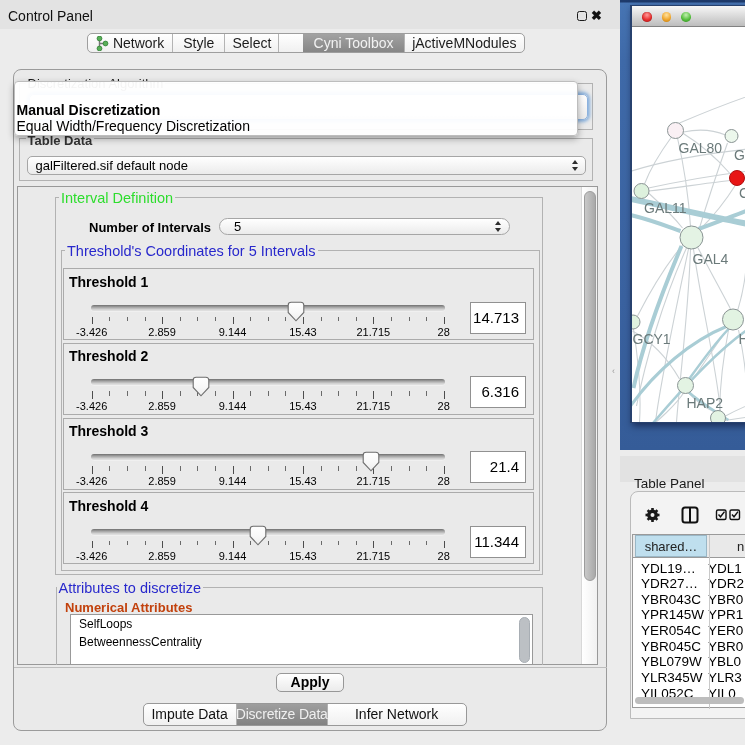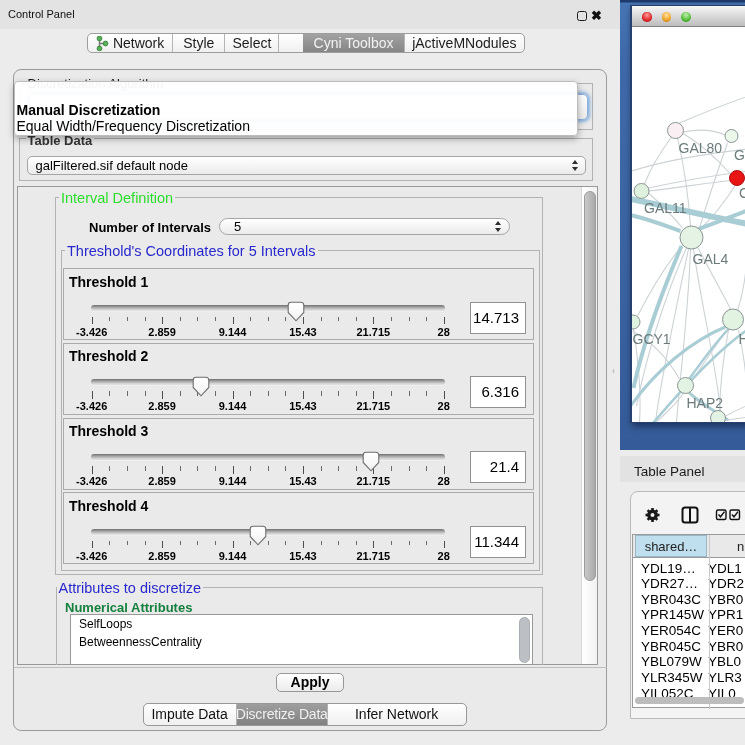--- a/index.html
+++ b/index.html
@@ -1,21 +1,21 @@
 <!DOCTYPE html>
 <html><head>
 <meta charset="utf-8">
 <style>
 * { margin:0; padding:0; box-sizing:border-box; }
 html,body { width:745px; height:745px; background:#ececec; font-family:"Liberation Sans",sans-serif; overflow:hidden; position:relative; }
 .abs { position:absolute; }
 
 
 #titlebar { position:absolute; left:0; top:0; width:620px; height:29px; background:#e3e3e3; }
-#titlebar .t { position:absolute; left:8px; top:8px; font-size:11px; color:#111; }
+#titlebar .t { position:absolute; left:8px; top:8px; font-size:14px; color:#111; }
 #flt { position:absolute; left:577px; top:11px; width:10px; height:10px; border:1.6px solid #1a1a1a; border-radius:2.5px; }
 #cls { position:absolute; left:591px; top:8px; font-size:13px; font-weight:bold; color:#111; }
 
 
 #toptabs { position:absolute; left:87px; top:33px; width:438px; height:20px; display:flex; border:1px solid #9e9e9e; border-radius:5px; overflow:hidden; background:linear-gradient(#ffffff,#f0f0f0); font-size:14px; color:#1c1c1c; }
 #toptabs .seg { display:flex; align-items:center; justify-content:center; border-right:1px solid #b4b4b4; height:100%; }
 #toptabs .seg:last-child { border-right:none; }
 #toptabs .sel { background:linear-gradient(#a2a2a2,#868686); color:#f2f2f2;margin-left:24px; }
 
 
@@ -34,21 +34,21 @@
 #viewport { position:absolute; left:16.5px; top:185.5px; width:581px; height:479px; border:1px solid #999; background:#eaeaea; }
 #vsb { position:absolute; left:563.5px; top:0; width:16px; height:477px; background:linear-gradient(90deg,#ffffff,#f1f1f1); border-left:1px solid #d8d8d8; }
 #vsb .th { position:absolute; left:1.5px; top:4px; width:12px; height:390px; border-radius:6.5px; background:linear-gradient(90deg,#c9c9c9,#a9a9a9); border:1px solid #9c9c9c; }
 
 
 .tbox { position:absolute; left:62.5px; width:471px; height:72px; border:1px solid #ababab; }
 .ttitle { position:absolute; left:5.5px; top:4.5px; font-size:14px; font-weight:bold; color:#000; }
 .groove { position:absolute; left:27px; top:35.5px; width:354px; height:6px; border-radius:3px; background:linear-gradient(#6f6f6f,#a8a8a8 40%,#d2d2d2 75%,#e4e4e4); box-shadow:0 0.5px 0 #f6f6f6; }
 .tickM { position:absolute; top:47.5px; width:1px; height:7.5px; background:#4d4d4d; }
 .tickm { position:absolute; top:47.5px; width:1px; height:4.5px; background:#6a6a6a; }
-.tlab { position:absolute; top:56.5px; width:60px; text-align:center; font-size:11px; font-weight:bold; color:#000; }
+.tlab { position:absolute; top:56.5px; width:60px; text-align:center; font-size:11px; font-weight:normal; color:#000; }
 .thumb { position:absolute; top:32px; }
 .tfield { position:absolute; left:406.5px; top:32.5px; width:56px; height:32px; background:#fff; border:1px solid #919191; font-size:15px; color:#000; text-align:right; padding-right:6px; line-height:30px; }
 
 
 #attrlist { position:absolute; left:70px; top:614px; width:463px; height:50px; background:#fff; border:1px solid #999; border-bottom:none; font-size:12px; color:#000; overflow:hidden; }
 #attrlist div { padding-left:8px; line-height:18.3px; }
 #alsb { position:absolute; left:448px; top:1.5px; width:11px; height:46px; border-radius:6px; background:#bcc0c4; border:1px solid #a8aeb4; }
 #bottabs { position:absolute; width:324px; height:23px; display:flex; border:1px solid #989898; border-radius:5px; overflow:hidden; background:linear-gradient(#ffffff,#f0f0f0); font-size:14px; color:#111; white-space:nowrap; }
 #bottabs .seg { display:flex; align-items:center; justify-content:center; border-right:1px solid #b0b0b0; height:100%; }
 #bottabs .seg:last-child { border-right:none; }
@@ -290,21 +290,21 @@
 <div class="tlab" style="left:350.2px">28</div>
 <svg class="thumb" style="left:185.0px" width="18" height="21" viewBox="0 0 18 21">
 <path d="M1.2,4.2 Q1.2,1.2 4.2,1.2 L13.8,1.2 Q16.8,1.2 16.8,4.2 L16.8,11.5 L9,19.8 L1.2,11.5 Z" fill="url(#thg)" stroke="#6e6e6e" stroke-width="1.1"></path>
     </svg>
 <div class="tfield">11.344</div>
 </div>
 
 
 <div class="tbx" style="left:56px; top:586.5px; width:487px; height:78px; border-bottom:none;"></div>
 <div class="tlabel" style="left:56.5px; top:579.5px; font-size:14.5px; color:#2828cc;">Attributes to discretize</div>
-<div class="abs" style="left:65px; top:600px; font-size:13px; font-weight:bold; color:#15803d;">Numerical Attributes</div>
+<div class="abs" style="left:65px; top:600px; font-size:13px; font-weight:bold; color:#c2410c;">Numerical Attributes</div>
 <div id="attrlist">
   <div>SelfLoops</div>
   <div>BetweennessCentrality</div>
   <div id="alsb"></div>
 </div>
 
 
 <div class="abs" style="left:13.5px; top:666.5px; width:593px; height:1px; background:#bdbdbd;"></div>
 <div class="abs" id="applybtn2" style="left:269px; top:672.5px; width:68px; height:19.5px; background:linear-gradient(#ffffff,#ebebeb); border:1px solid #979797; border-radius:5px; font-size:14px; font-weight:600; color:#000; text-align:center; line-height:17.5px;margin-left:7px;">Apply</div>
 <div id="bottabs" style="left:142.5px; top:702.5px;">
@@ -389,21 +389,21 @@
       <text x="692" y="262.5">GAL4</text>
       <text x="632" y="343">GCY1</text>
       <text x="738" y="343">H</text>
       <text x="686" y="406.5">HAP2</text>
     </g>
   </svg>
 </div>
 
 
 <div id="tpheader">
-    <div style="position:absolute; left:14px; top:8px;">Table Panel</div>
+    <div style="position:absolute; left:14px; top:20px;">Table Panel</div>
   </div>
 <div id="tppanel"></div>
 
 <svg class="abs" style="left:644px; top:505.5px;" width="100" height="18" viewBox="0 0 100 18">
   <g fill="#1a1a1a">
     <circle cx="8.5" cy="9" r="5.4"></circle>
     <g stroke="#1a1a1a" stroke-width="2.6">
       <line x1="8.5" y1="2" x2="8.5" y2="16"></line>
       <line x1="1.5" y1="9" x2="15.5" y2="9"></line>
       <line x1="3.6" y1="4.1" x2="13.4" y2="13.9"></line>

